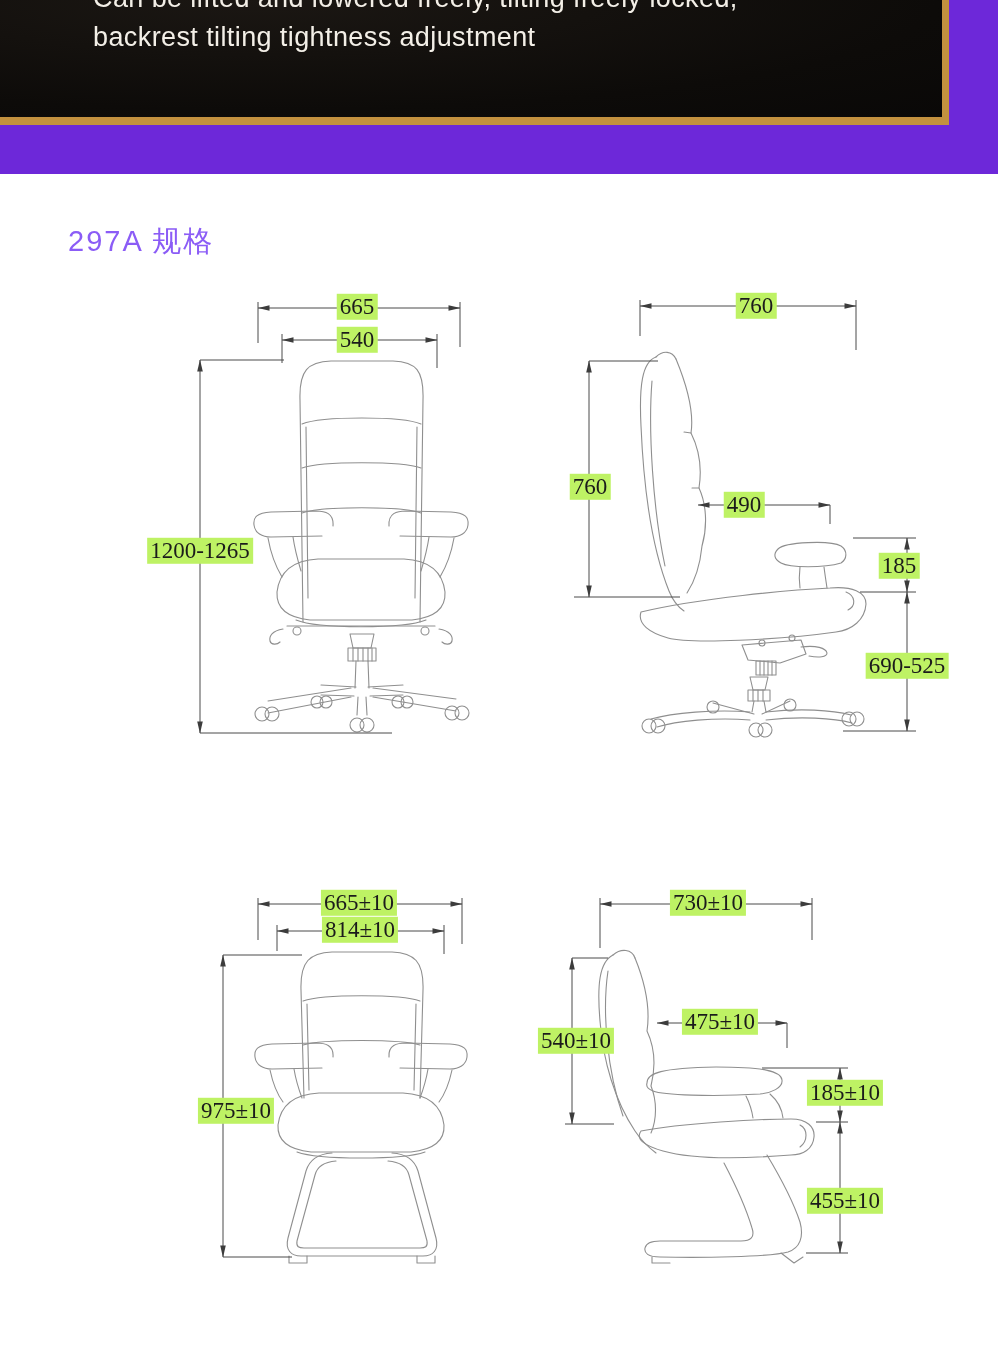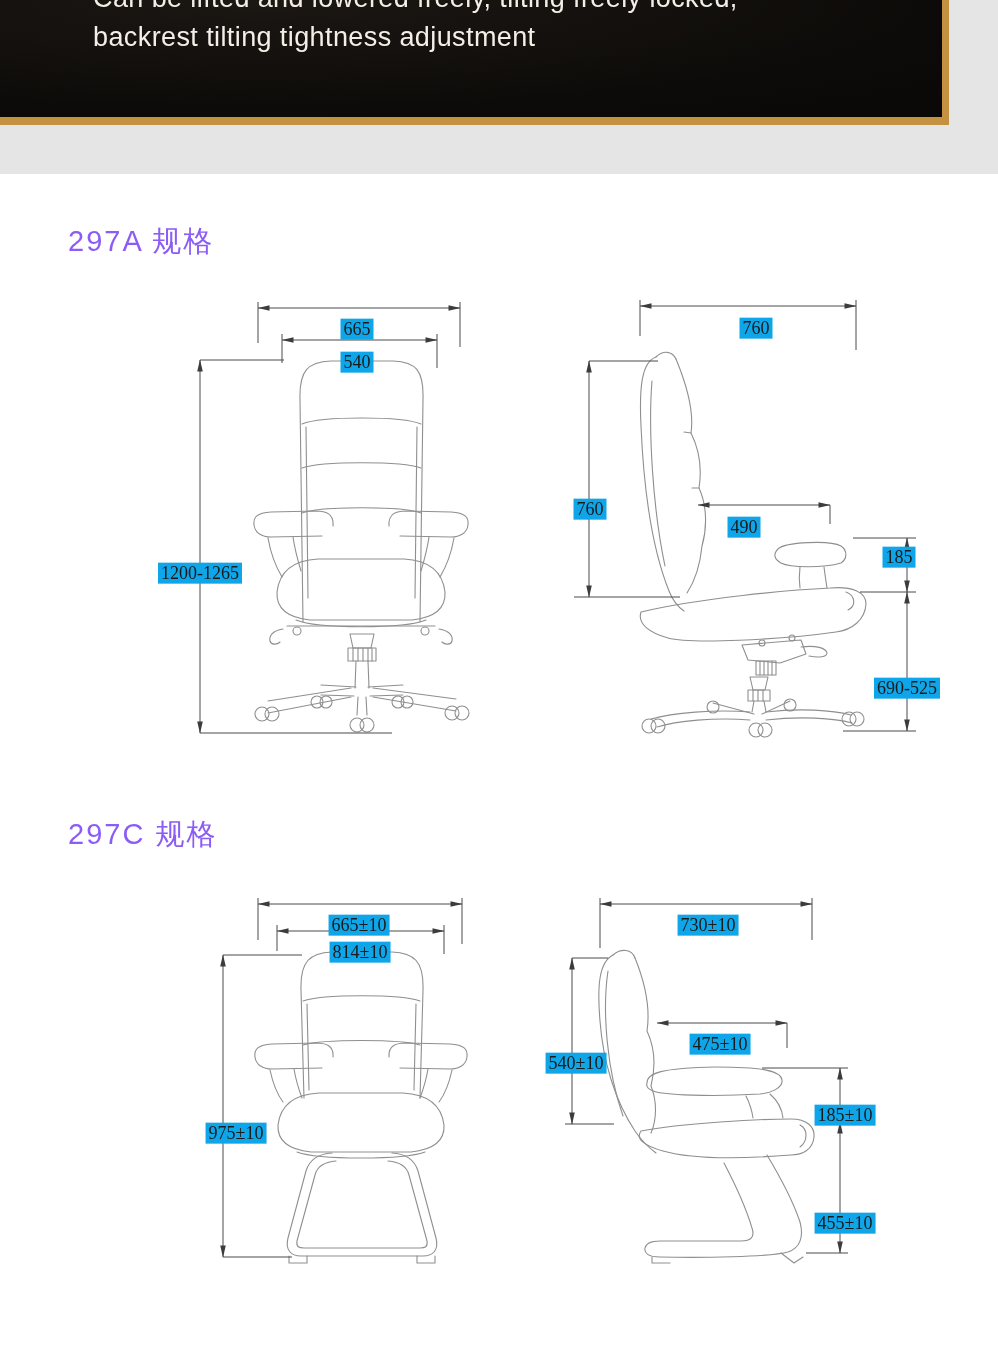--- a/index.html
+++ b/index.html
@@ -1,54 +1,53 @@
 <!DOCTYPE html>
 <html><head>
 <meta charset="utf-8">
 <style>
   html,body{margin:0;padding:0;background:#ffffff;}
   .page{position:relative;width:998px;height:1350px;overflow:hidden;background:#ffffff;font-family:"Liberation Sans",sans-serif;}
 
   
-  .banner{position:absolute;left:0;top:0;width:998px;height:174px;background:#e5e5e5;}
+  .banner{position:absolute;left:0;top:0;width:998px;height:174px;background:#6d28d9;}
   .banner-panel{position:absolute;left:0;top:0;width:942px;height:117px;overflow:hidden;
     background:radial-gradient(130% 170% at 28% 0%, #1b1713 0%, #0d0b09 55%, #070606 100%);}
   .banner-line{position:absolute;left:93px;white-space:nowrap;color:#f3efe7;
     font-size:27px;font-weight:400;letter-spacing:.4px;font-family:"Liberation Sans",sans-serif;}
   .gold-v{position:absolute;left:942px;top:0;width:7px;height:125px;}
   .gold-h{position:absolute;left:0;top:117px;width:949px;height:8px;}
 
   
   .spec-heading{position:absolute;left:68px;font-size:29px;color:#8b5cf6;letter-spacing:2px;white-space:nowrap;}
 
   
   svg.art{position:absolute;left:0;top:0;}
   .chair path,.chair circle,.chair rect{fill:none;stroke:#8f8f8f;stroke-width:1.1;stroke-linecap:round;stroke-linejoin:round;}
   .dims line,.dims path{fill:none;stroke:#4a4a4a;stroke-width:1;}
 
   
-  .dim-label{position:absolute;transform:translate(-50%,-50%);background:#0ea5e9;padding:0 3px;
-    font-family:"Liberation Serif",serif;font-size:18px;color:#1b1b1b;line-height:1.15;white-space:nowrap;margin-top:22px;}
+  .dim-label{position:absolute;transform:translate(-50%,-50%);background:#bef264;padding:0 3px;
+    font-family:"Liberation Serif",serif;font-size:23px;color:#1b1b1b;line-height:1.15;white-space:nowrap;}
 </style>
 </head>
 <body>
 
 <div class="page">
 
   <div class="banner">
     <div class="banner-panel">
       <div class="banner-line" style="top: -17px; color: rgb(243, 239, 231);">Can be lifted and lowered freely, tilting freely locked,</div>
       <div class="banner-line" style="top: 22px; color: rgb(243, 239, 231);">backrest tilting tightness adjustment</div>
     </div>
     <div class="gold-v" style="background: rgb(195, 145, 63);"></div>
     <div class="gold-h" style="background: rgb(195, 145, 63);"></div>
   </div>
 
   <div class="spec-heading" style="top:222px">297A 规格</div>
-  <div class="spec-heading" style="top:815px">297C 规格</div>
 
   <svg class="art" width="998" height="1350" viewBox="0 0 998 1350">
     <defs>
       <marker id="arr" markerWidth="13" markerHeight="8" refX="12.5" refY="3.5" orient="auto-start-reverse" markerUnits="userSpaceOnUse">
         <path d="M13 3.5 L1 0.7 L1 6.3 Z" fill="#3c3c3c" stroke="none"></path>
       </marker>
     </defs>
 
     <g class="chair">
       <path d="M303 622 L300 400 C299 370 308 362 331 361 L393 361 C416 362 424 370 423 400 L420 622"></path>
@@ -203,21 +202,21 @@
       <line x1="840" y1="1122" x2="840" y2="1253" marker-start="url(#arr)" marker-end="url(#arr)"></line>
     </g>
   </svg>
 
   <div class="dim-label" style="left:357px;top:307px">665</div>
   <div class="dim-label" style="left:357px;top:340px">540</div>
   <div class="dim-label" style="left:200px;top:551px">1200-1265</div>
   <div class="dim-label" style="left:756px;top:306px">760</div>
   <div class="dim-label" style="left:590px;top:487px">760</div>
   <div class="dim-label" style="left:744px;top:505px">490</div>
-  <div class="dim-label" style="left:899px;top:535px">185</div>
+  <div class="dim-label" style="left:899px;top:566px">185</div>
   <div class="dim-label" style="left:907px;top:666px">690-525</div>
 
   <div class="dim-label" style="left:359px;top:903px">665±10</div>
   <div class="dim-label" style="left:360px;top:930px">814±10</div>
   <div class="dim-label" style="left:236px;top:1111px">975±10</div>
   <div class="dim-label" style="left:708px;top:903px">730±10</div>
   <div class="dim-label" style="left:576px;top:1041px">540±10</div>
   <div class="dim-label" style="left:720px;top:1022px">475±10</div>
   <div class="dim-label" style="left:845px;top:1093px">185±10</div>
   <div class="dim-label" style="left:845px;top:1201px">455±10</div>

